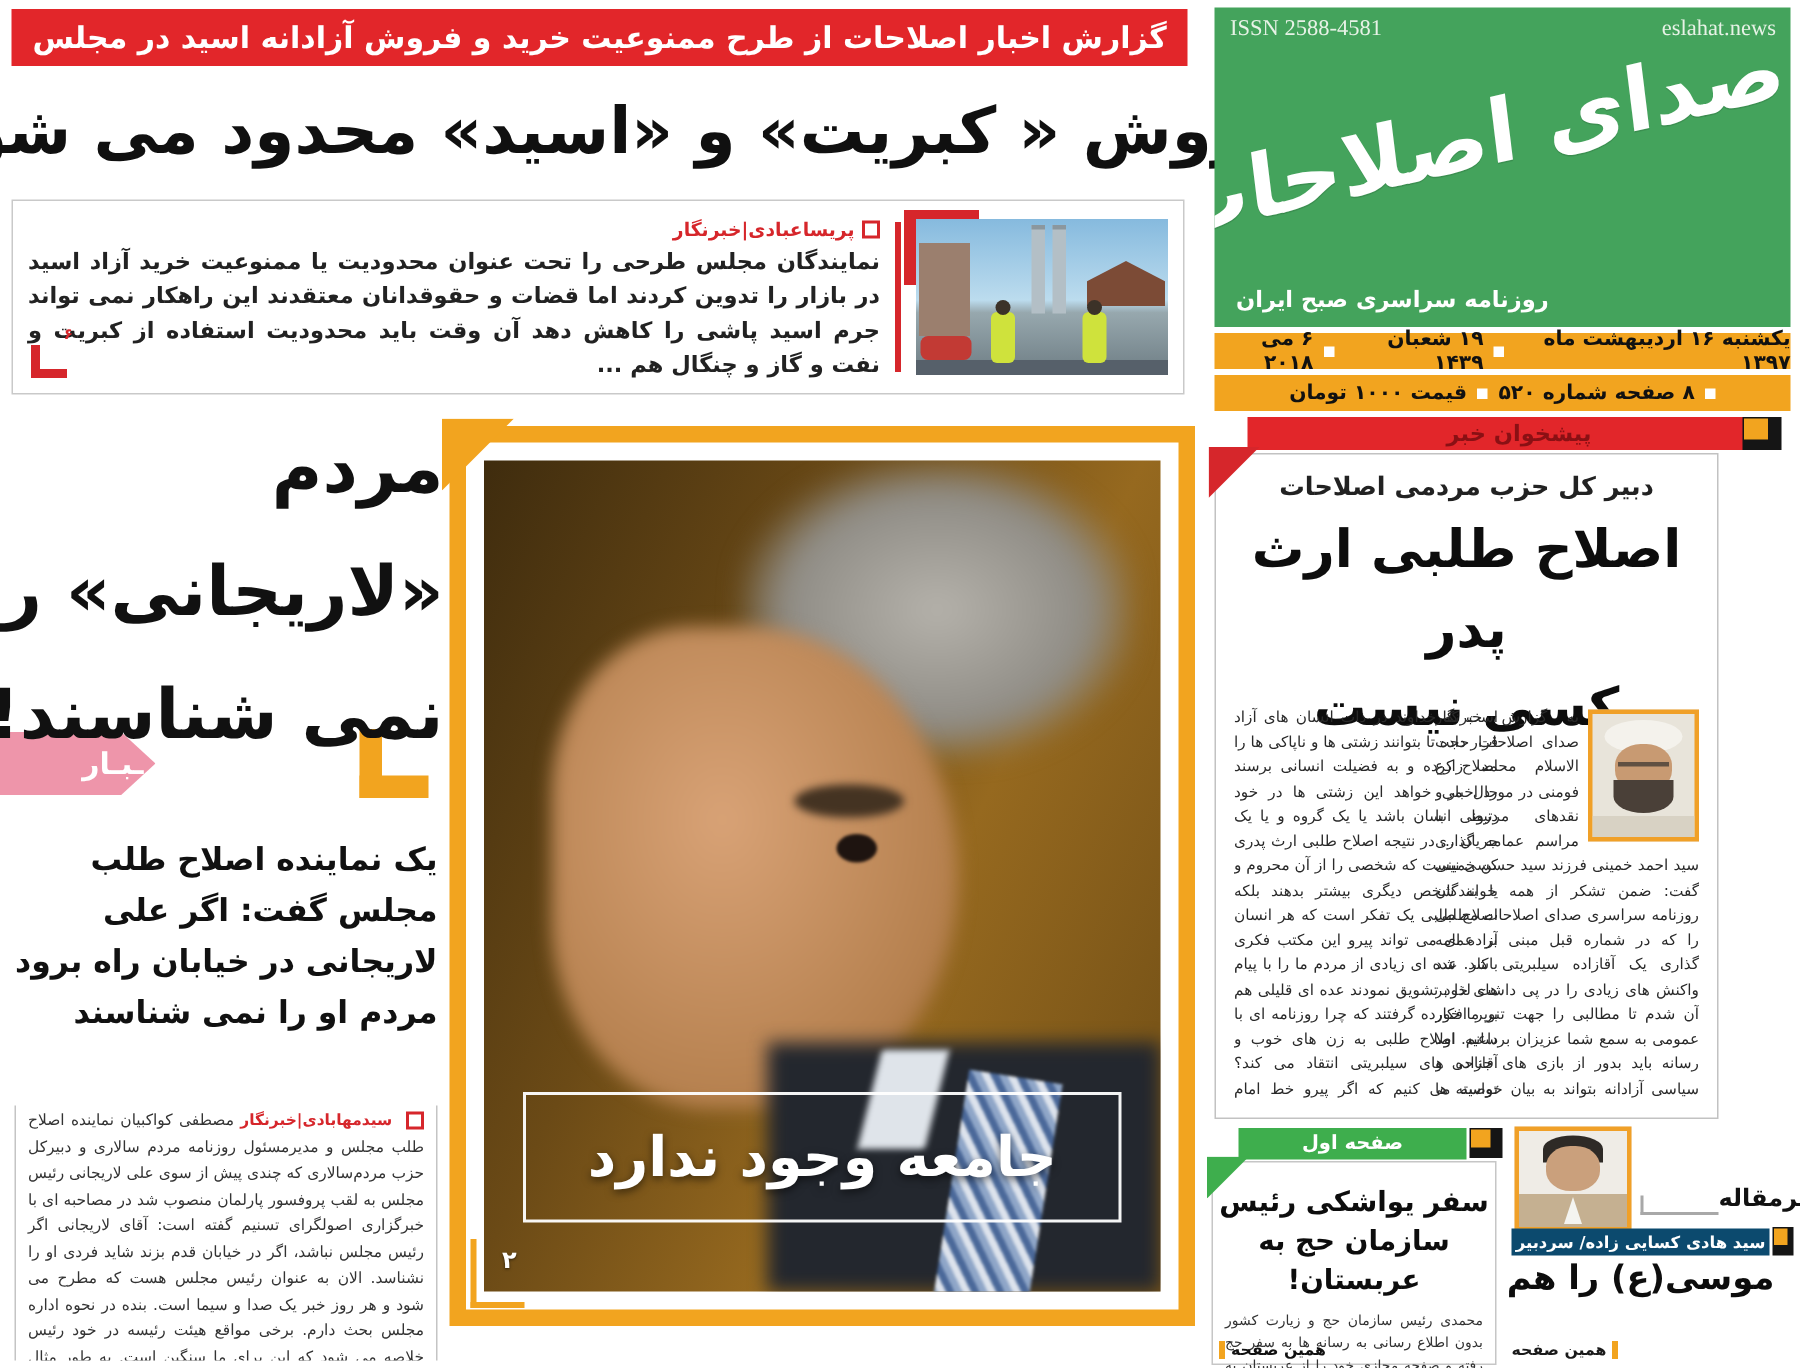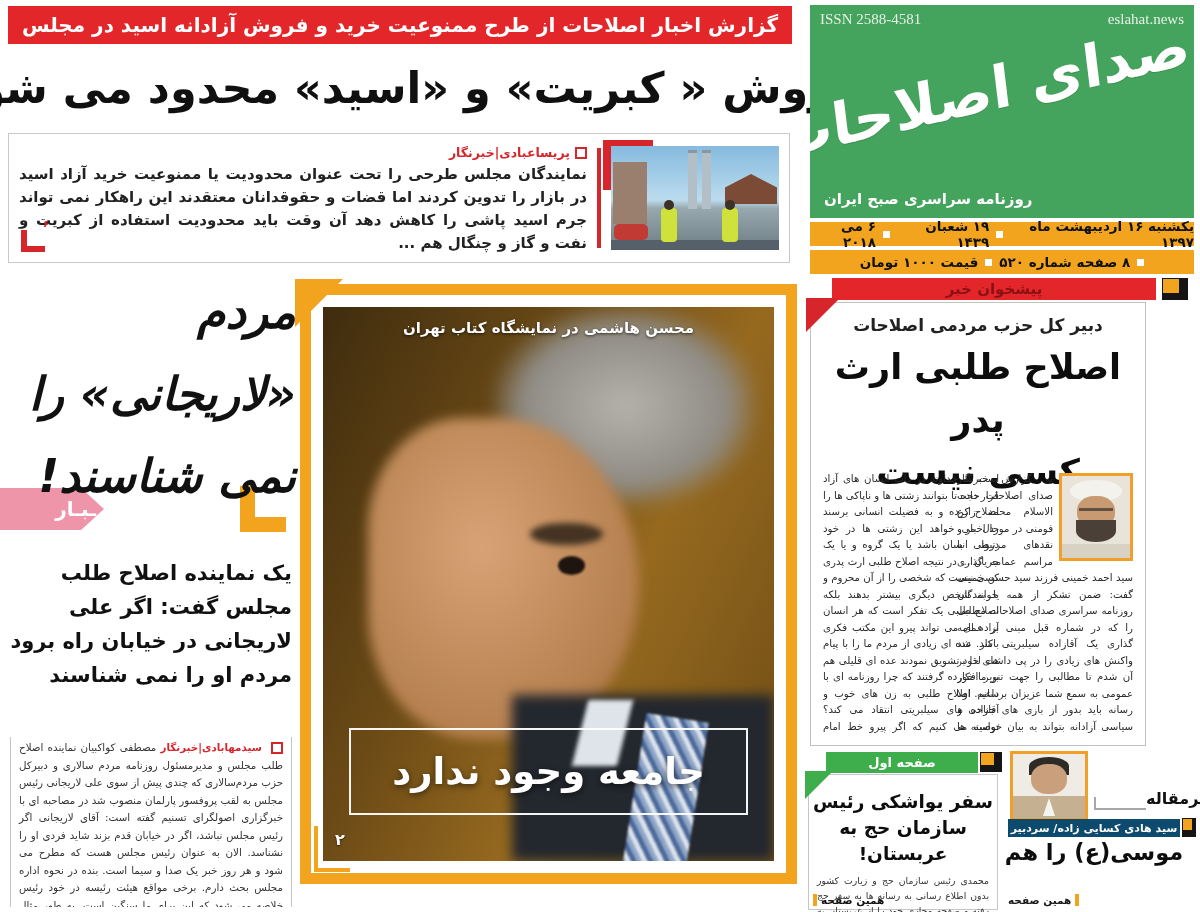--- a/index.html
+++ b/index.html
@@ -37,21 +37,21 @@
   .masthead{left:810px;top:5px;width:384px;height:213px;background:#44a35c;overflow:hidden;}
   .issn{position:absolute;left:10px;top:6px;font-family:"Liberation Serif",serif;font-size:15px;color:#e7f2e6;direction:ltr;}
   .site{position:absolute;right:10px;top:6px;font-family:"Liberation Serif",serif;font-size:15px;color:#e7f2e6;direction:ltr;}
   .logo-callig{position:absolute;left:0;right:0;top:48px;text-align:center;color:#fff;font-size:58px;font-weight:bold;
     transform:rotate(-13deg) skewX(-6deg);text-shadow:0 1px 0 rgba(0,0,0,.12);white-space:nowrap;}
   .tagline{position:absolute;left:14px;bottom:10px;color:#fff;font-weight:bold;font-size:15px;}
   .strip{left:810px;width:384px;height:24px;background:#f2a41f;display:flex;align-items:center;justify-content:center;
     gap:7px;font-size:13.5px;font-weight:bold;color:#111;}
   .strip .sq{width:7px;height:7px;background:#fff;flex:0 0 auto;}
   .pishkhan{left:832px;top:278px;width:324px;height:22px;background:#e2262a;display:flex;align-items:center;justify-content:center;
-    color:#8a1014;font-weight:bold;font-size:15px;}
+    color:#8a1014;font-weight:bold;font-size:15px;padding-left:19px;}
   .corner-el{width:26px;height:22px;background:#151515;position:absolute;}
   .corner-el i{position:absolute;left:1px;top:1px;width:16px;height:14px;background:#f2a41f;}
   
   .article-box{left:810px;top:302px;width:336px;height:444px;border:1px solid #c2c2c2;background:#fff;box-sizing:border-box;}
   .fold{position:absolute;width:34px;height:34px;clip-path:polygon(0 0,100% 0,0 100%);}
   .fold-red{background:#d6262b;left:-5px;top:-5px;}
   .kicker{position:absolute;top:12px;left:0;right:0;text-align:center;font-weight:bold;font-size:17px;color:#222;}
   .art-h{position:absolute;top:38px;left:0;right:0;text-align:center;font-weight:bold;color:#0d0d0d;line-height:1.5;font-size:35px;}
   .art-body{position:absolute;top:168px;left:12px;right:12px;bottom:8px;overflow:hidden;}
   .col{position:absolute;top:0;bottom:0;width:176px;font-size:10.2px;line-height:1.62;text-align:justify;color:#2a2a2a;overflow:hidden;}
@@ -98,21 +98,21 @@
   .mp-tie{position:absolute;bottom:-2%;right:17%;width:14%;height:28%;
     background:repeating-linear-gradient(55deg,#8fa6c8 0 5px,#dde3ec 5px 10px,#4a6899 10px 15px);transform:rotate(9deg);filter:blur(1px);}
   .mp-caption{position:absolute;top:12px;left:0;right:0;text-align:center;color:#fff;font-weight:bold;font-size:15px;
     text-shadow:0 1px 3px rgba(0,0,0,.65);}
   .mp-overlay{position:absolute;left:26px;right:26px;bottom:46px;border:2px solid rgba(255,255,255,.95);
     padding:16px 6px;text-align:center;color:#fff;font-weight:bold;font-size:37px;line-height:1.38;
     text-shadow:0 2px 6px rgba(0,0,0,.55);}
   .mp-pagenum{position:absolute;left:12px;bottom:12px;color:#fff;font-weight:bold;font-size:16px;text-shadow:0 1px 2px rgba(0,0,0,.6);}
   .frame-L{position:absolute;left:3px;bottom:1px;width:32px;height:42px;border-left:4px solid #f2a41f;border-bottom:4px solid #f2a41f;}
   
-  .left-h{left:8px;top:272px;width:288px;font-weight:bold;font-size:46px;line-height:1.78;color:#111;z-index:2;font-style:italic;}
+  .left-h{left:8px;top:272px;width:288px;font-weight:bold;font-size:46px;line-height:1.78;color:#111;z-index:2;}
   .left-h div{white-space:nowrap;}
   .stamp{left:0;top:488px;width:104px;height:42px;background:rgba(235,130,155,.85);
     clip-path:polygon(0 0,78% 0,100% 50%,78% 100%,0 100%);display:flex;align-items:center;
     color:#fff;font-weight:bold;font-size:20px;padding-right:8px;box-sizing:border-box;z-index:1;text-align:center;}
   .orange-L{left:240px;top:486px;width:46px;height:46px;border-left:15px solid #f2a41f;border-bottom:15px solid #f2a41f;box-sizing:border-box;}
   .left-deck{left:8px;top:556px;width:284px;text-align:right;font-weight:bold;font-size:21px;line-height:1.62;color:#111;}
   .kav-box{left:10px;top:737px;width:282px;height:170px;border-left:1px solid #c4c4c4;border-right:1px solid #c4c4c4;
     padding:2px 8px;box-sizing:border-box;font-size:10.3px;line-height:1.7;text-align:justify;color:#333;overflow:hidden;}
   .kav-byline{color:#d6262b;font-weight:bold;}
 </style>
@@ -230,21 +230,20 @@
 <div class="abs photo-frame">
   <div class="frame-fold"></div>
   <div class="main-photo">
     <div class="mp-hair"></div>
     <div class="mp-face"></div>
     <div class="mp-brow"></div>
     <div class="mp-eye"></div>
     <div class="mp-suit"></div>
     <div class="mp-collar"></div>
     <div class="mp-tie"></div>
-    <div class="mp-caption">محسن هاشمی در نمایشگاه کتاب تهران</div>
     <div class="mp-overlay">
       <div>جامعه وجود ندارد</div>
     </div>
     <div class="mp-pagenum">۲</div>
   </div>
   <div class="frame-L"></div>
 </div>
 
 <div class="abs stamp">ـبـار</div>
 <div class="abs left-h">

